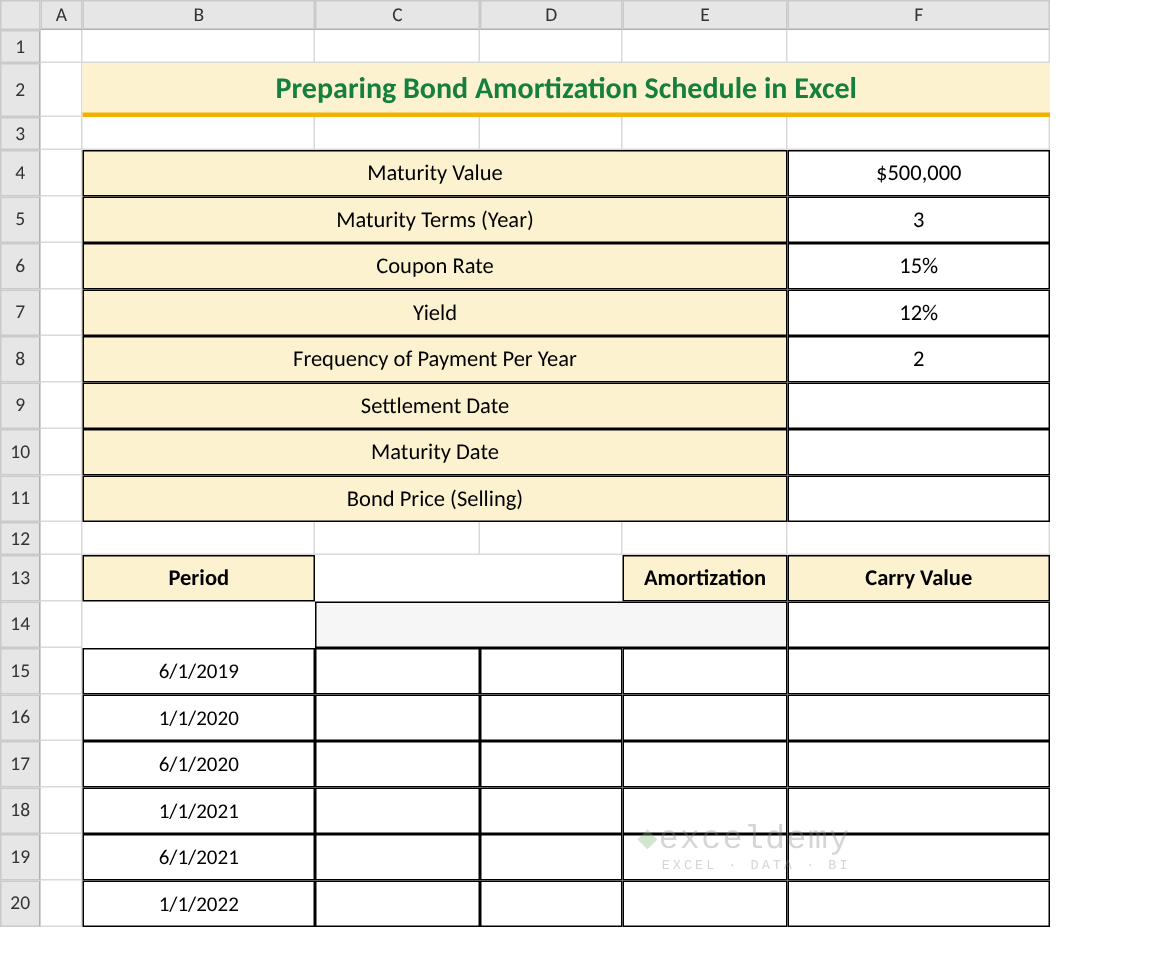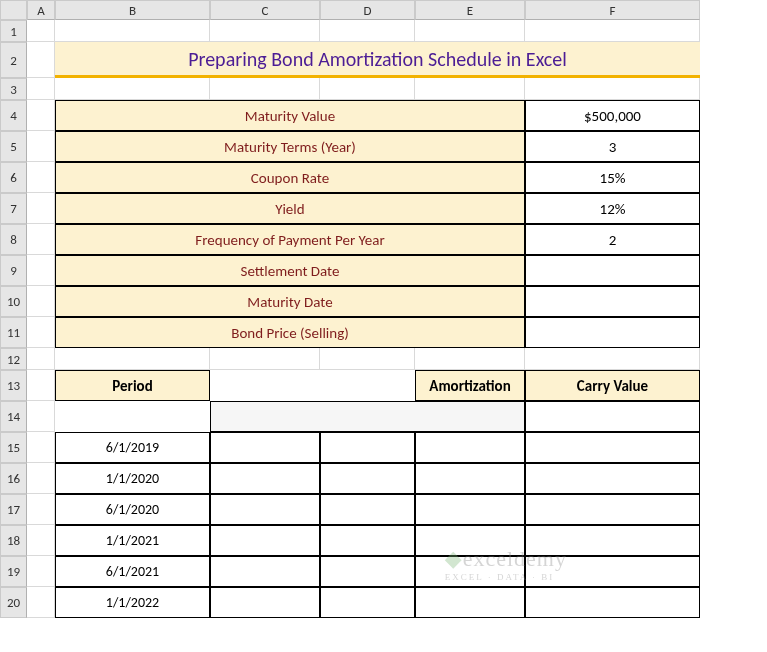--- a/index.html
+++ b/index.html
@@ -3,28 +3,28 @@
 <meta charset="utf-8">
 <style>
   * { box-sizing: border-box; margin: 0; padding: 0; }
   body { font-family: Calibri, 'Segoe UI', sans-serif; background: #fff; width: 767px; height: 652px; overflow: hidden; position: relative; }
   .sheet { display: grid; grid-template-columns: 27px 28px 155px 110px 95px 110px 175px; grid-template-rows: 20px 22px 36px 22px 31px 31px 31px 31px 31px 31px 31px 31px 22px 31px 31px 31px 31px 31px 31px 31px 31px; position: relative; }
   .colhdr, .rowhdr { background: #e6e6e6; border: 1px solid #cacaca; display: flex; align-items: center; justify-content: center; font-size: 13px; color: #333; cursor: pointer; }
   .colhdr { border-bottom: 1px solid #b0b0b0; }
   .rowhdr { border-right: 1px solid #b0b0b0; }
   .corner { background: #e6e6e6; border: 1px solid #cacaca; }
   .cell { border-right: 1px solid #d9d9d9; border-bottom: 1px solid #d9d9d9; display: flex; align-items: center; justify-content: center; font-size: 13px; }
-  .title-row { grid-column: 3 / 8; grid-row: 3; background: #fdf2d0; color: #4c1d95; font-size: 20px; font-weight: normal; display: flex; align-items: center; justify-content: center; border-bottom: 3px solid #f2b200; }
-  .param-label { background: #fdf2d0; color: #7f1d1d; font-size: 15px; text-align: center; display: flex; align-items: center; justify-content: center; border: 1px solid #000; }
+  .title-row { grid-column: 3 / 8; grid-row: 3; background: #fdf2d0; color: #15803d; font-size: 20px; font-weight: bold; display: flex; align-items: center; justify-content: center; border-bottom: 3px solid #f2b200; }
+  .param-label { background: #fdf2d0; color: #000000; font-size: 15px; text-align: center; display: flex; align-items: center; justify-content: center; border: 1px solid #000; }
   .param-val { background: #fff; font-size: 15px; text-align: center; display: flex; align-items: center; justify-content: center; border: 1px solid #000; }
   .sched-hdr { background: #fdf2d0; color: #000; font-size: 15px; font-weight: bold; text-align: center; display: flex; align-items: center; justify-content: center; border: 1px solid #000; }
   .sched-cell { background: #fff; font-size: 14px; text-align: center; display: flex; align-items: center; justify-content: center; border: 1px solid #000; }
-  .watermark { position: absolute; bottom: 70px; right: 200px; opacity: 0.35; font-size: 16px; color: #888; font-family: Liberation Serif, serif; pointer-events: none; }
+  .watermark { position: absolute; bottom: 70px; right: 200px; opacity: 0.35; font-size: 16px; color: #888; font-family: Liberation Mono, monospace; pointer-events: none; }
   .watermark .big { font-size: 22px; letter-spacing: 1px; }
-  .watermark .small { font-size: 9px; letter-spacing: 2px; display: block; text-align: left; }
+  .watermark .small { font-size: 9px; letter-spacing: 2px; display: block; text-align: right; }
 </style>
 </head>
 <body>
 
 <div class="sheet">
 
   <div class="corner" style="grid-column:1;grid-row:1"></div>
 
   <div class="colhdr" style="grid-column:2;grid-row:1">A</div>
   <div class="colhdr" style="grid-column:3;grid-row:1">B</div>

